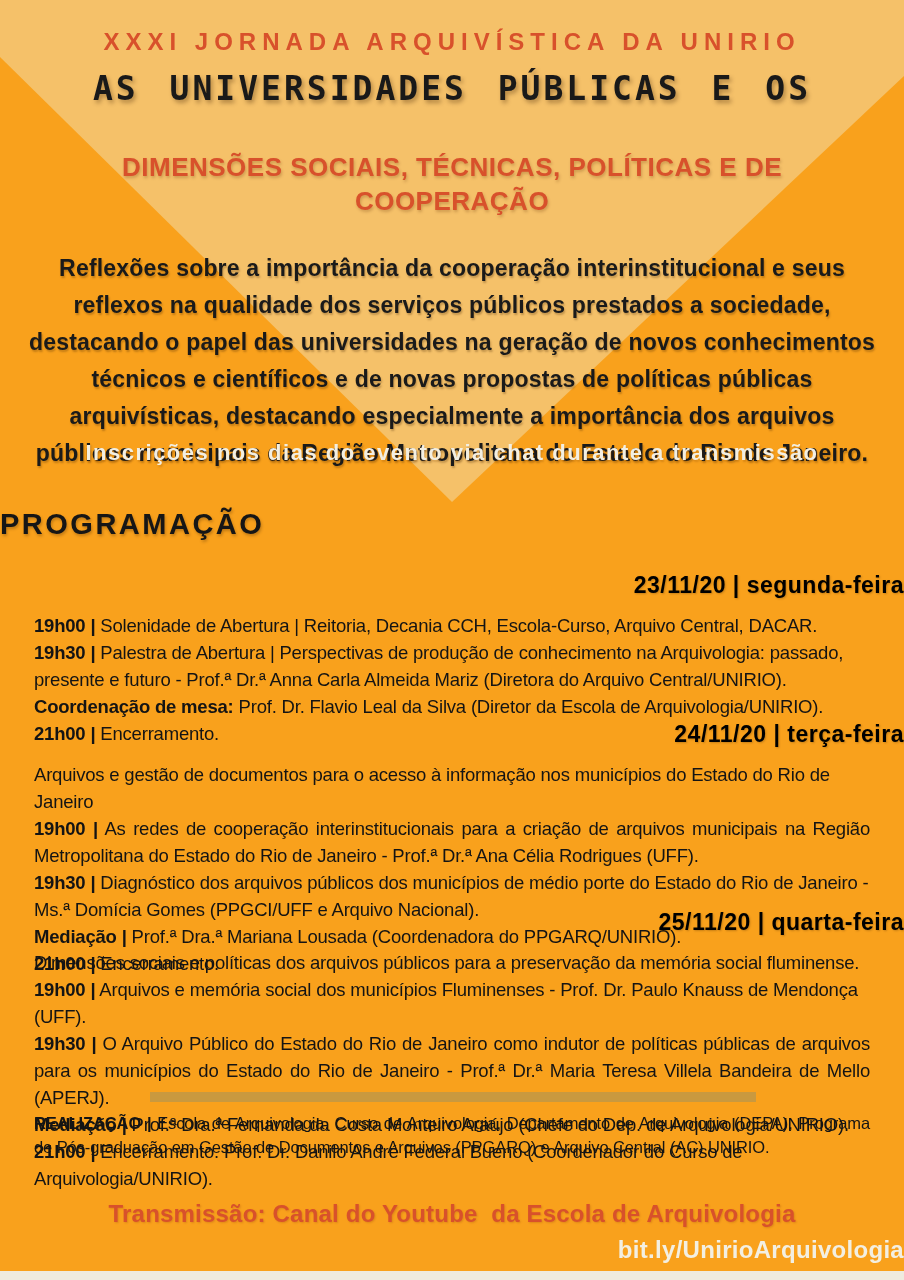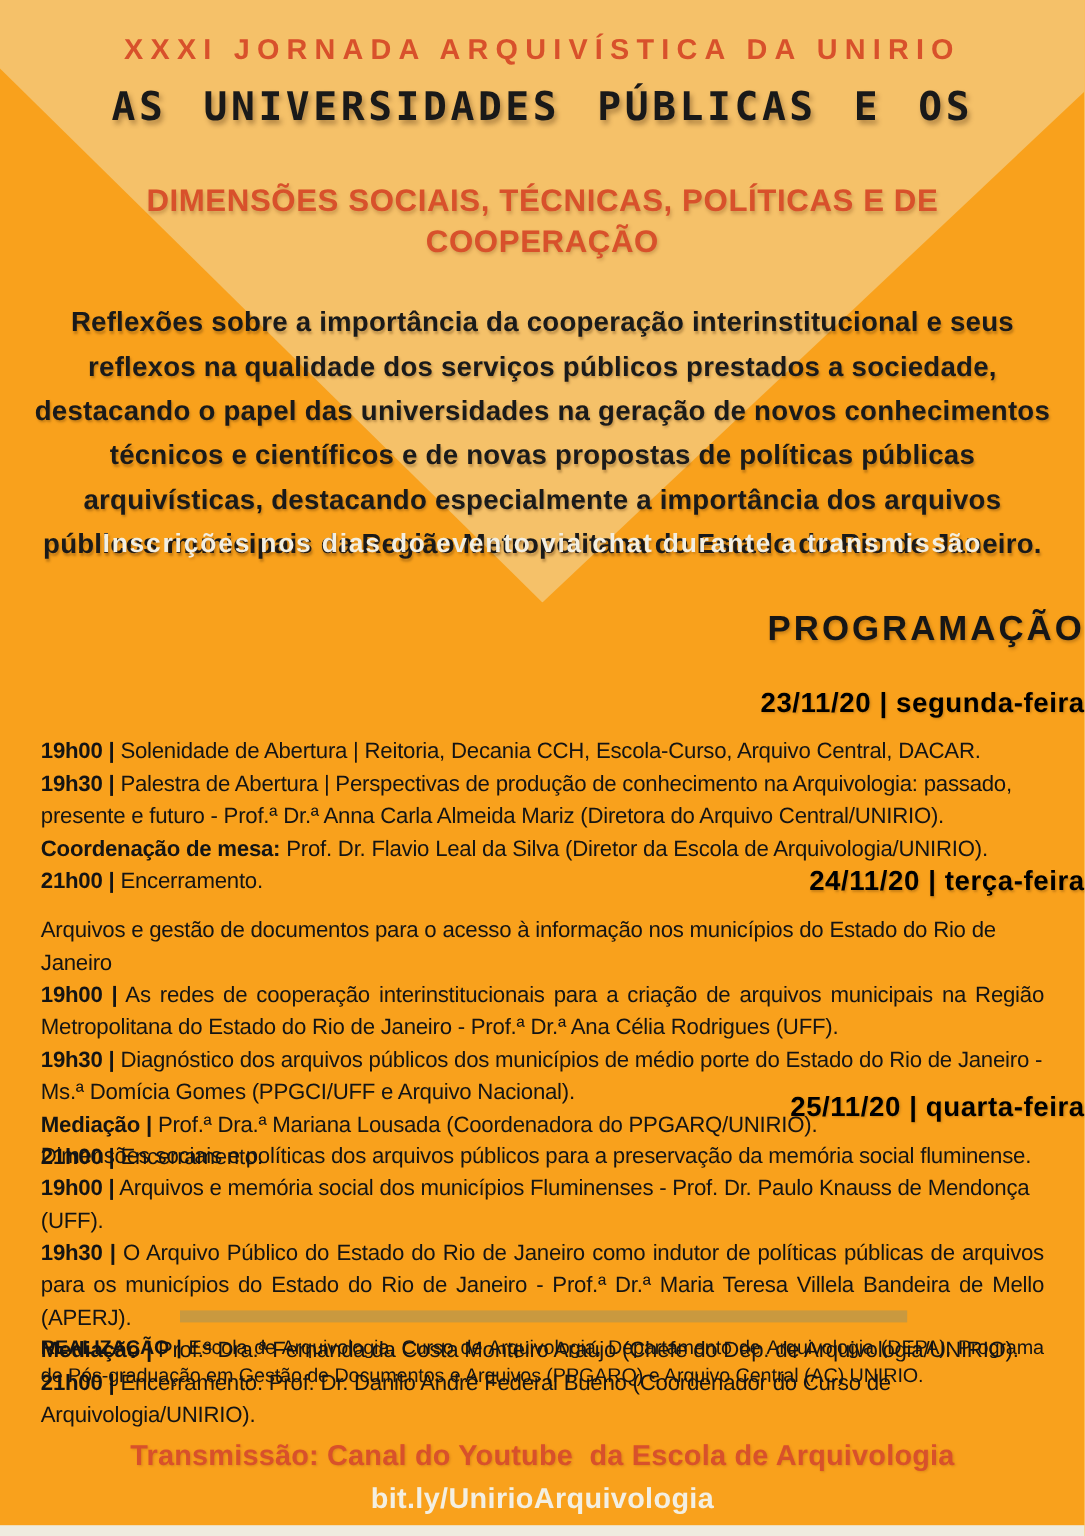--- a/index.html
+++ b/index.html
@@ -75,21 +75,21 @@
     text-align: center;
     color: #F3EFE2;
     font-weight: bold;
     font-size: 22px;
     letter-spacing: 1.5px;
     text-shadow: 1px 2px 2px rgba(120,60,0,0.25);
   }
 
   .program-title {
     top: 508px;
-    text-align: right;
+    text-align: left;
     color: #161616;
     font-weight: bold;
     font-size: 29px;
     letter-spacing: 2.5px;
     text-shadow: 1px 2px 3px rgba(60,30,0,0.30);
   }
 
   .day-heading {
     text-align: right;
     color: #000000;
@@ -140,21 +140,21 @@
     color: #D8512B;
     font-weight: bold;
     font-size: 24px;
     letter-spacing: 0.2px;
     white-space: pre-wrap;
     text-shadow: 1px 1px 2px rgba(120,40,0,0.2);
   }
 
   .bitly {
     top: 1236px;
-    text-align: center;
+    text-align: right;
     color: #F3EFE2;
     font-weight: bold;
     font-size: 24px;
     letter-spacing: 0.3px;
   }
 
   .bottom-strip {
     position: absolute;
     left: 0; bottom: 0;
     width: 904px; height: 9px;

